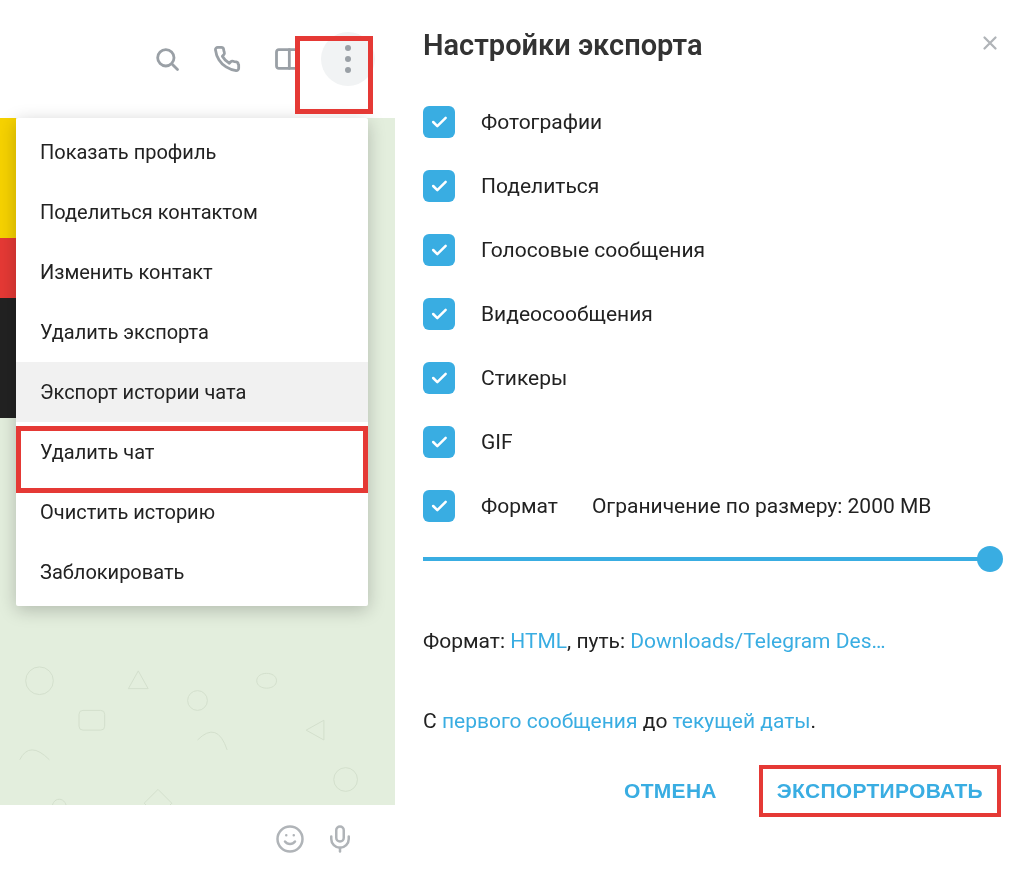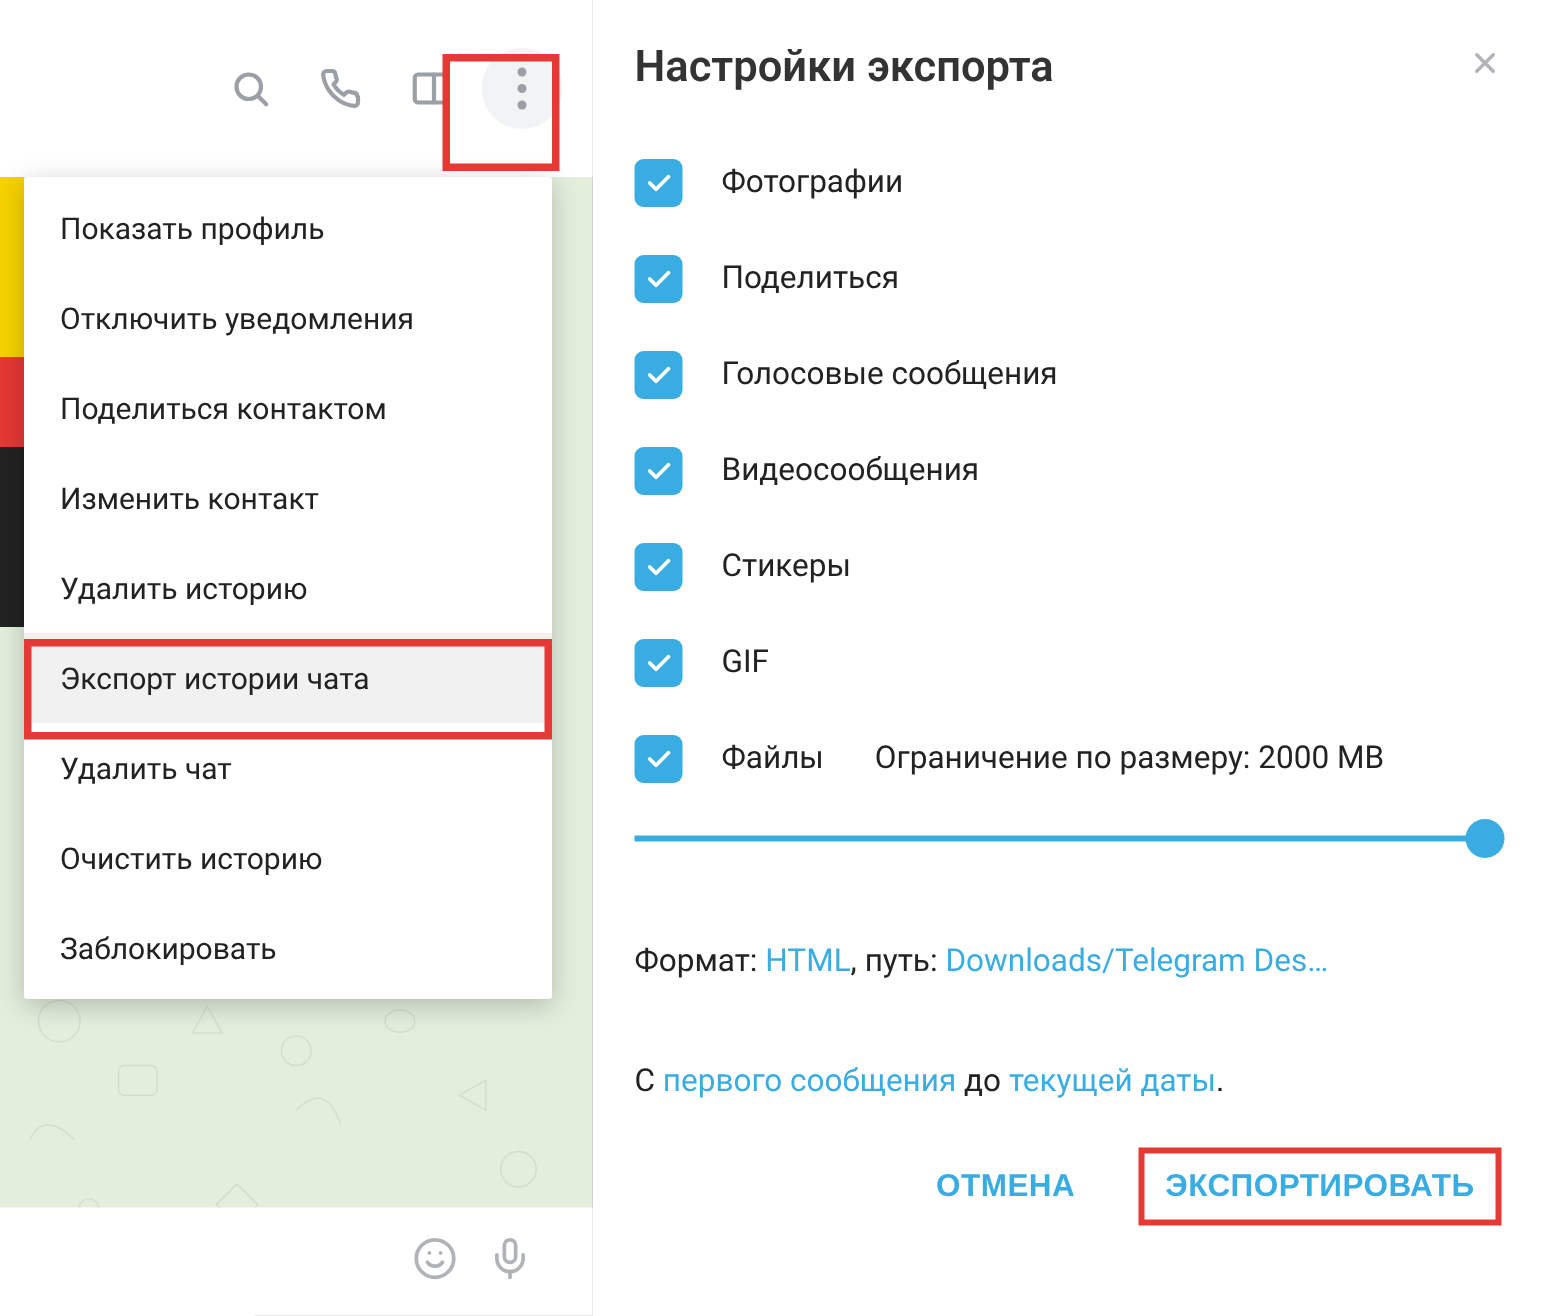--- a/index.html
+++ b/index.html
@@ -7,21 +7,21 @@
       font-family: -apple-system, "Segoe UI", Roboto, "Open Sans", sans-serif;
       background: #fff;
       width: 1029px;
       height: 877px;
       display: flex;
     }
     .left-pane {
       width: 395px;
       height: 100%;
       position: relative;
-      background: #737373;
+      background: #4c1d95;
     }
     .chat-bg {
       position: absolute;
       inset: 0;
       background: #e3eedd;
       overflow: hidden;
     }
     .chat-bg svg.doodles {
       position: absolute;
       top: 640px;
@@ -251,24 +251,23 @@
           <span></span>
           <span></span>
         </div>
     </div>
   </div>
 
   <div class="red-highlight more"></div>
 
   <div class="context-menu">
     <div class="menu-item">Показать профиль</div>
-    <div class="menu-item">Отключить уведомления</div>
     <div class="menu-item">Поделиться контактом</div>
     <div class="menu-item">Изменить контакт</div>
-    <div class="menu-item">Удалить историю</div>
+    <div class="menu-item">Удалить экспорта</div>
     <div class="menu-item highlighted">Экспорт истории чата</div>
     <div class="menu-item">Удалить чат</div>
     <div class="menu-item">Очистить историю</div>
     <div class="menu-item">Заблокировать</div>
   </div>
 
   <div class="red-highlight export-row"></div>
 
   <div class="input-bar">
     <div class="input-icon">
@@ -346,21 +345,21 @@
           </svg>
         </div>
       <span>GIF</span>
     </div>
     <div class="option-row files">
       <div class="checkbox">
           <svg viewBox="0 0 24 24">
             <path d="M5 12l5 5L20 7"></path>
           </svg>
         </div>
-      <span>Файлы</span>
+      <span>Формат</span>
       <span class="size-limit-text" style="margin-left:8px;">Ограничение по размеру: 2000 MB</span>
     </div>
   </div>
 
   <div class="slider">
     <div class="slider-track"></div>
     <div class="slider-thumb"></div>
   </div>
 
   <div class="info-line">

